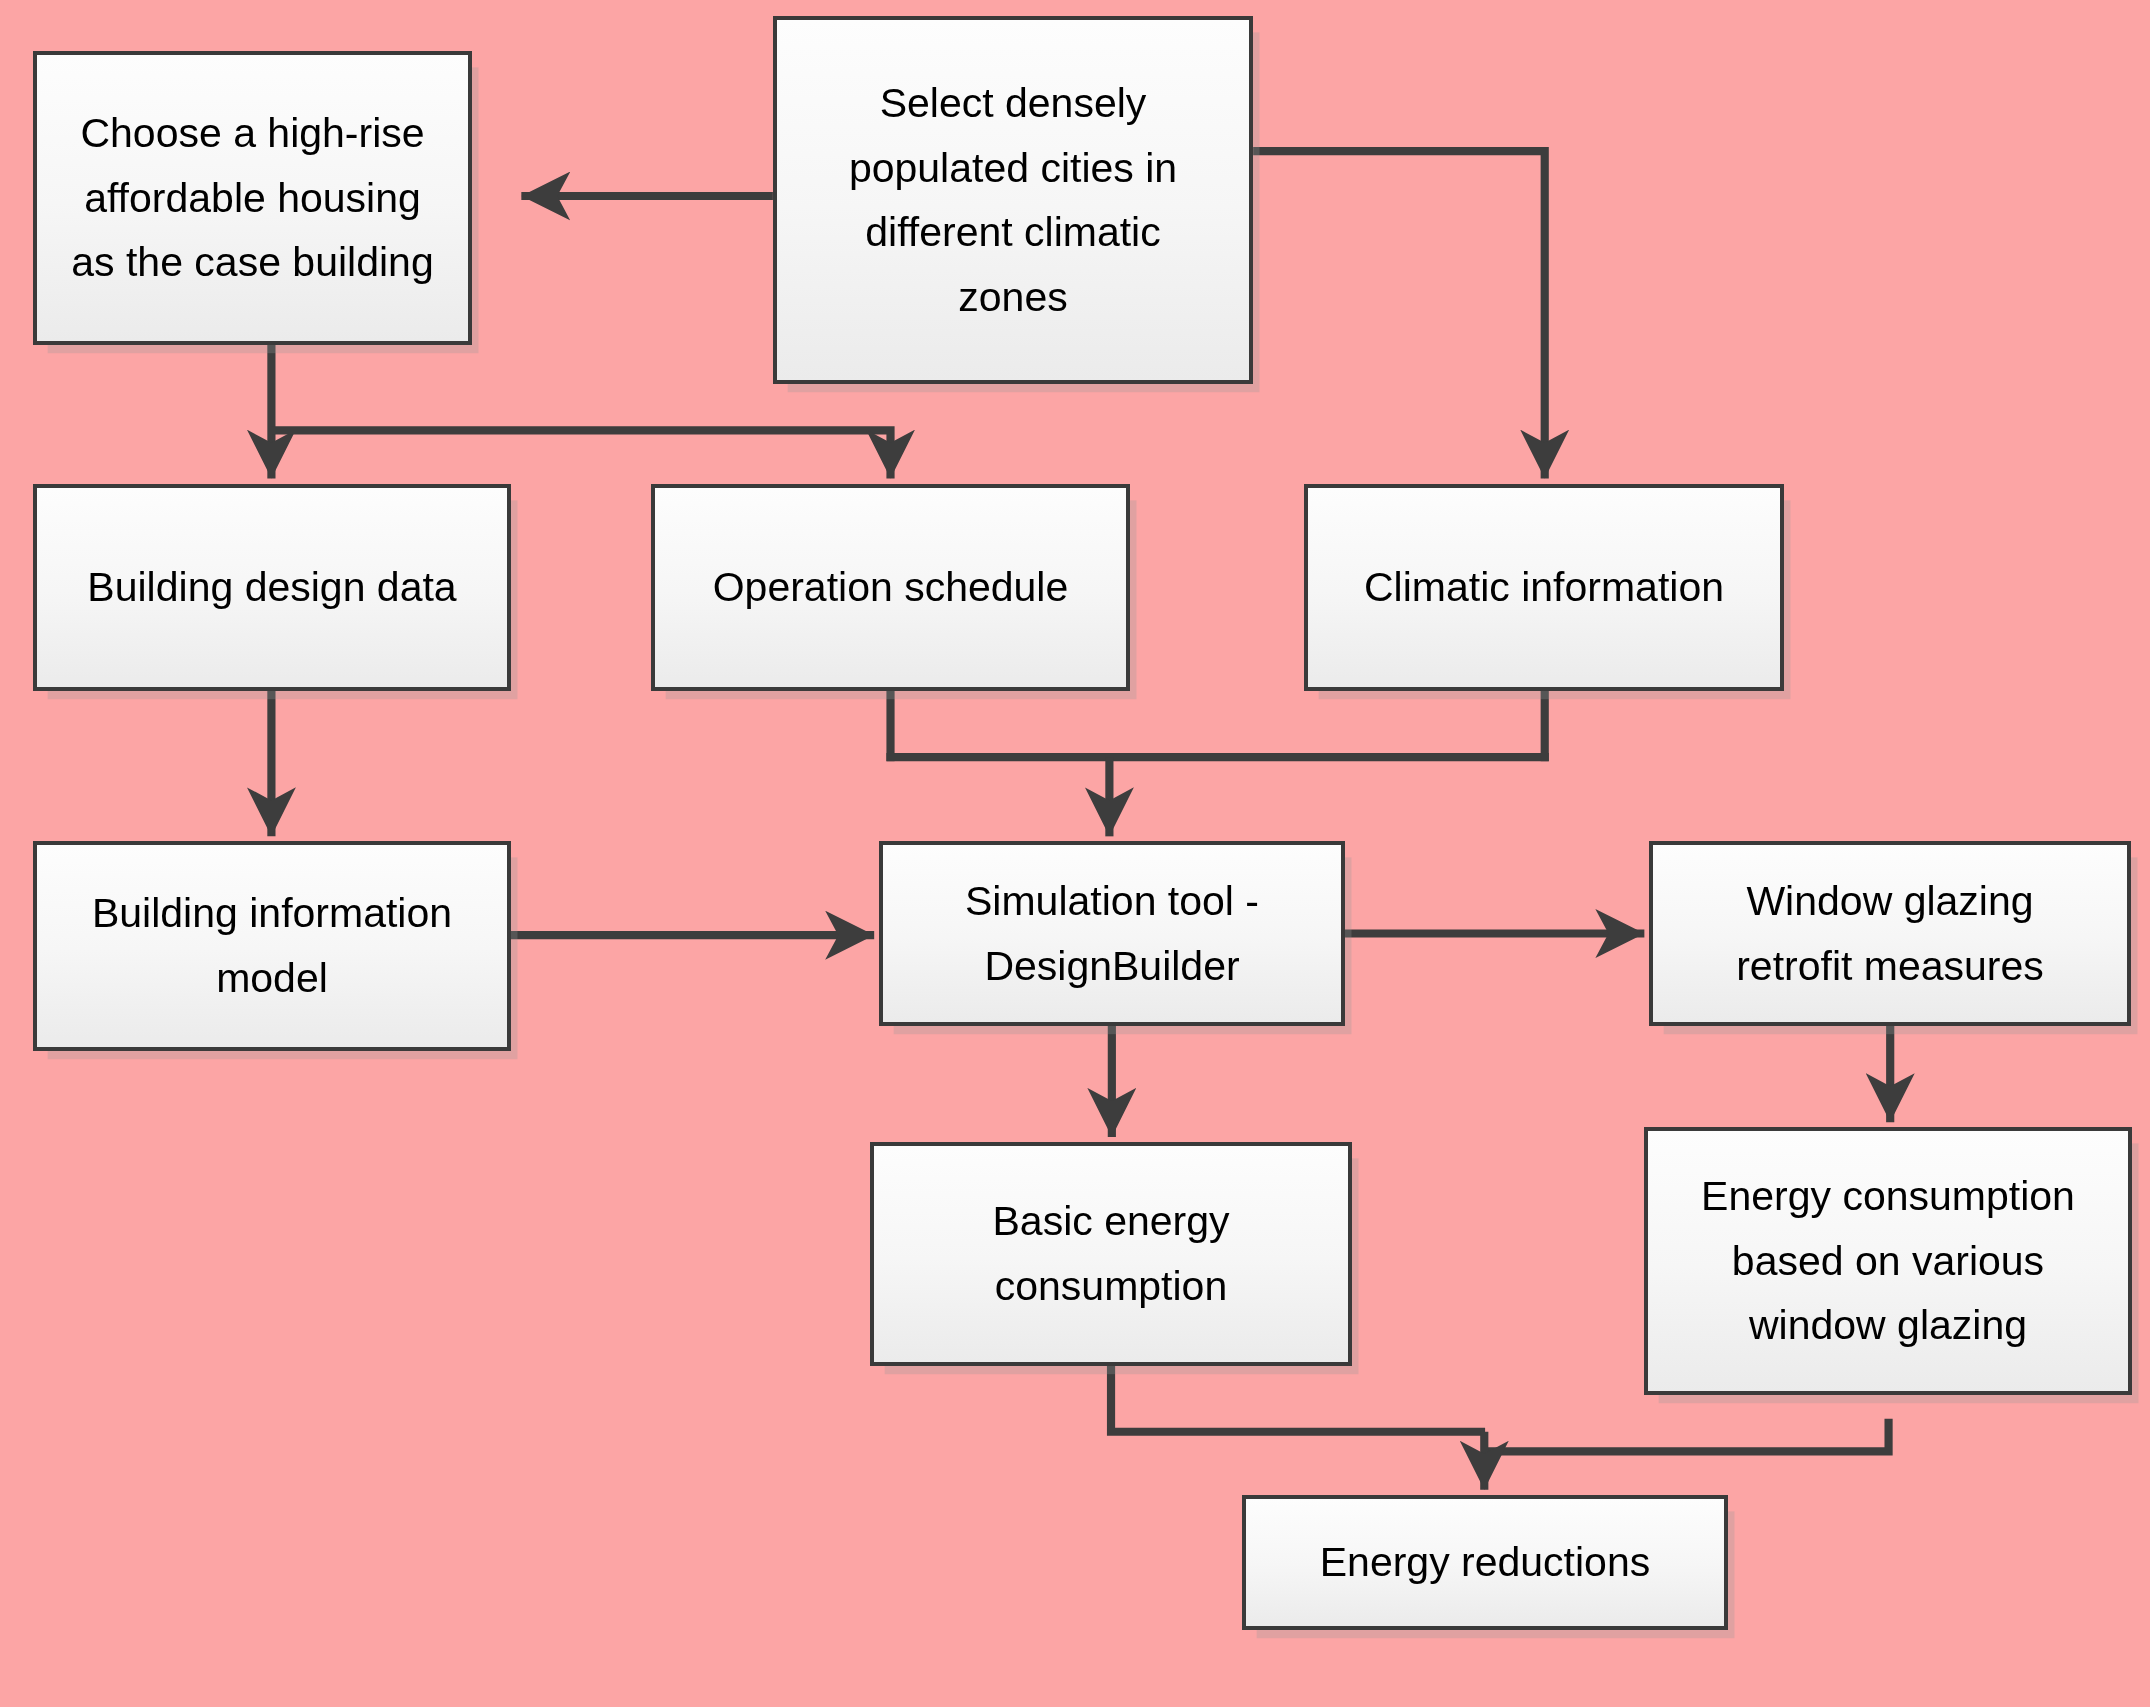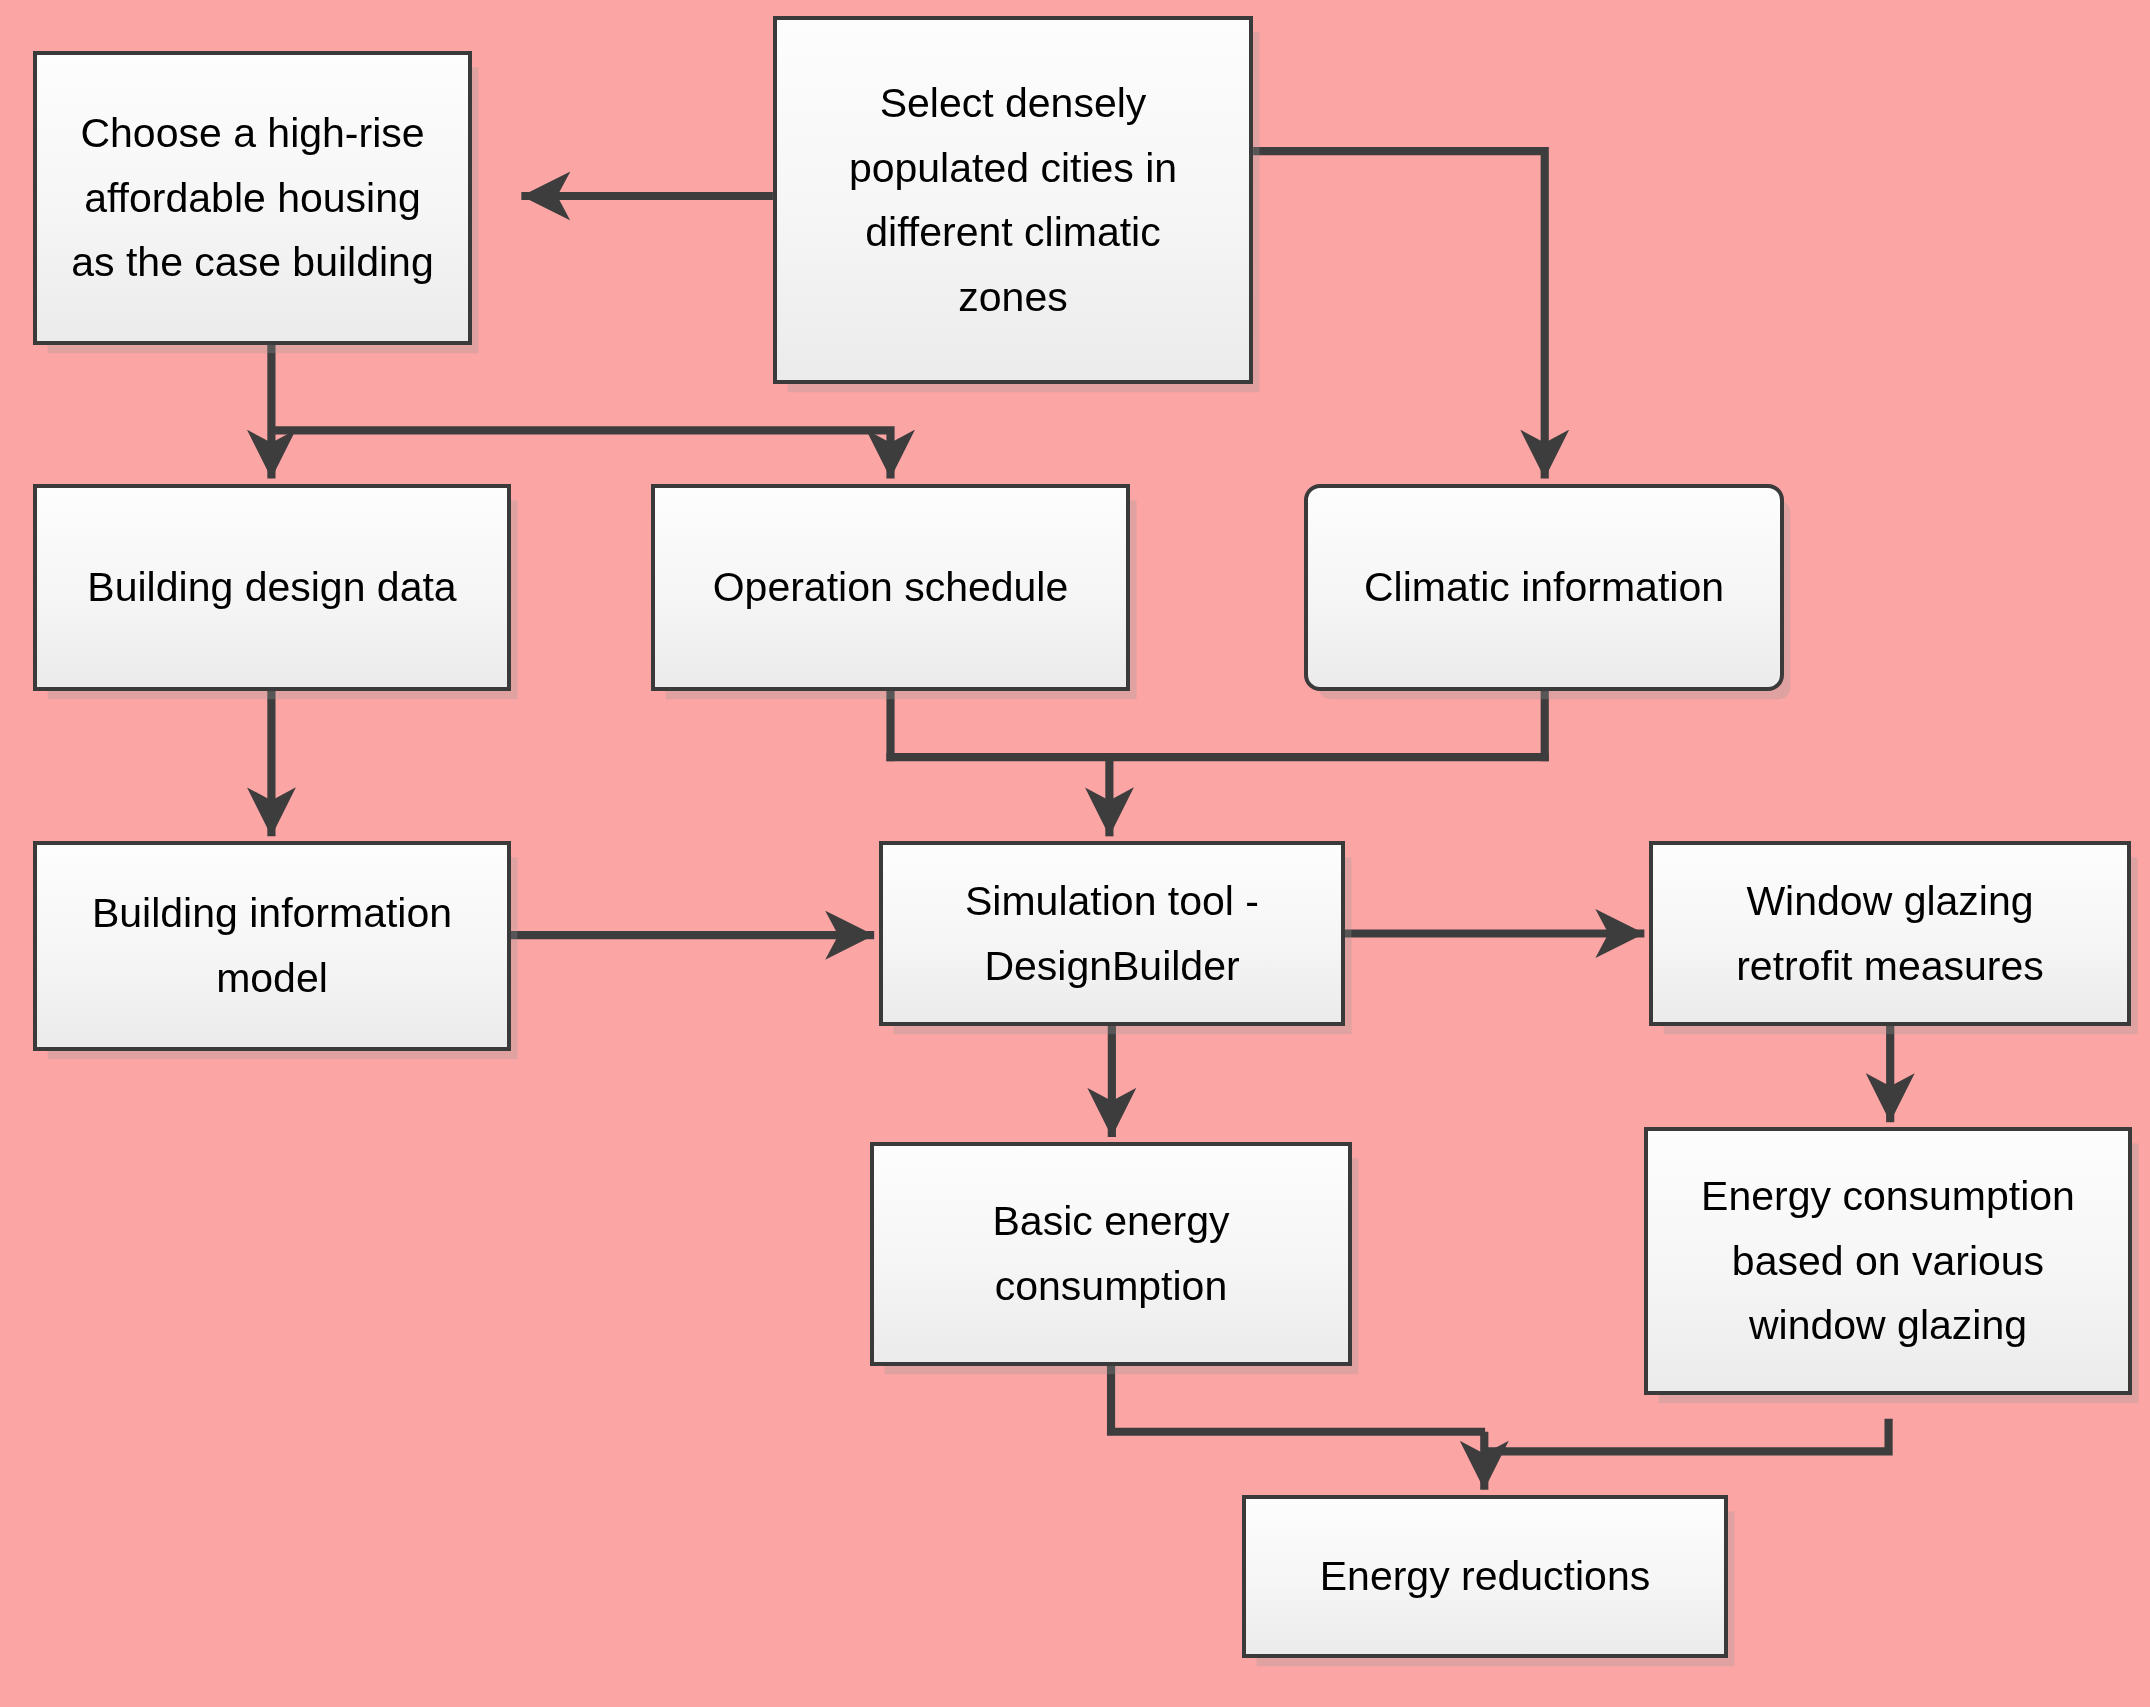--- a/index.html
+++ b/index.html
@@ -43,27 +43,27 @@
     line-height: 1.58;
   }
   .node-label {
     white-space: pre-line;
   }
   
   #n-select-cities        { left: 773px;  top: 16.3px;   width: 480px; height: 368px; }
   #n-choose-housing       { left: 33px;   top: 51px;   width: 439px; height: 294px; }
   #n-building-design-data { left: 33px;   top: 484px;  width: 478px; height: 207px; }
   #n-operation-schedule   { left: 651px;  top: 484px;  width: 479px; height: 207px; }
-  #n-climatic-information { left: 1304px; top: 484px;  width: 480px; height: 207px; border-radius: 16px; }
+  #n-climatic-information { left: 1304px; top: 484px;  width: 480px; height: 207px; }
   #n-building-info-model  { left: 33px;   top: 841px; width: 478px; height: 210px; }
   #n-simulation-tool      { left: 879px; top: 841px; width: 466px; height: 185px; }
   #n-window-glazing       { left: 1649px; top: 841px; width: 482px; height: 185px; }
   #n-basic-energy         { left: 870px; top: 1142px; width: 482px; height: 224px; }
   #n-energy-glazing       { left: 1644px; top: 1127px; width: 488px; height: 268px; }
-  #n-energy-reductions    { left: 1242px; top: 1495px; width: 486px; height: 163px; text-align: right; }
+  #n-energy-reductions    { left: 1242px; top: 1495px; width: 486px; height: 135px; text-align: right; }
 </style>
 </head>
 <body>
 
 <div class="stage">
 
   <svg class="connector-layer" viewBox="0 0 2633 2090" xmlns="http://www.w3.org/2000/svg">
     <defs>
       <marker id="arrowhead" viewBox="0 0 12 12" refX="12" refY="6" markerWidth="6" markerHeight="6" orient="auto" markerUnits="strokeWidth">
         <path d="M 0 0 L 12 6 L 0 12 L 3.2 6 Z" fill="#3d3d3d"></path>

